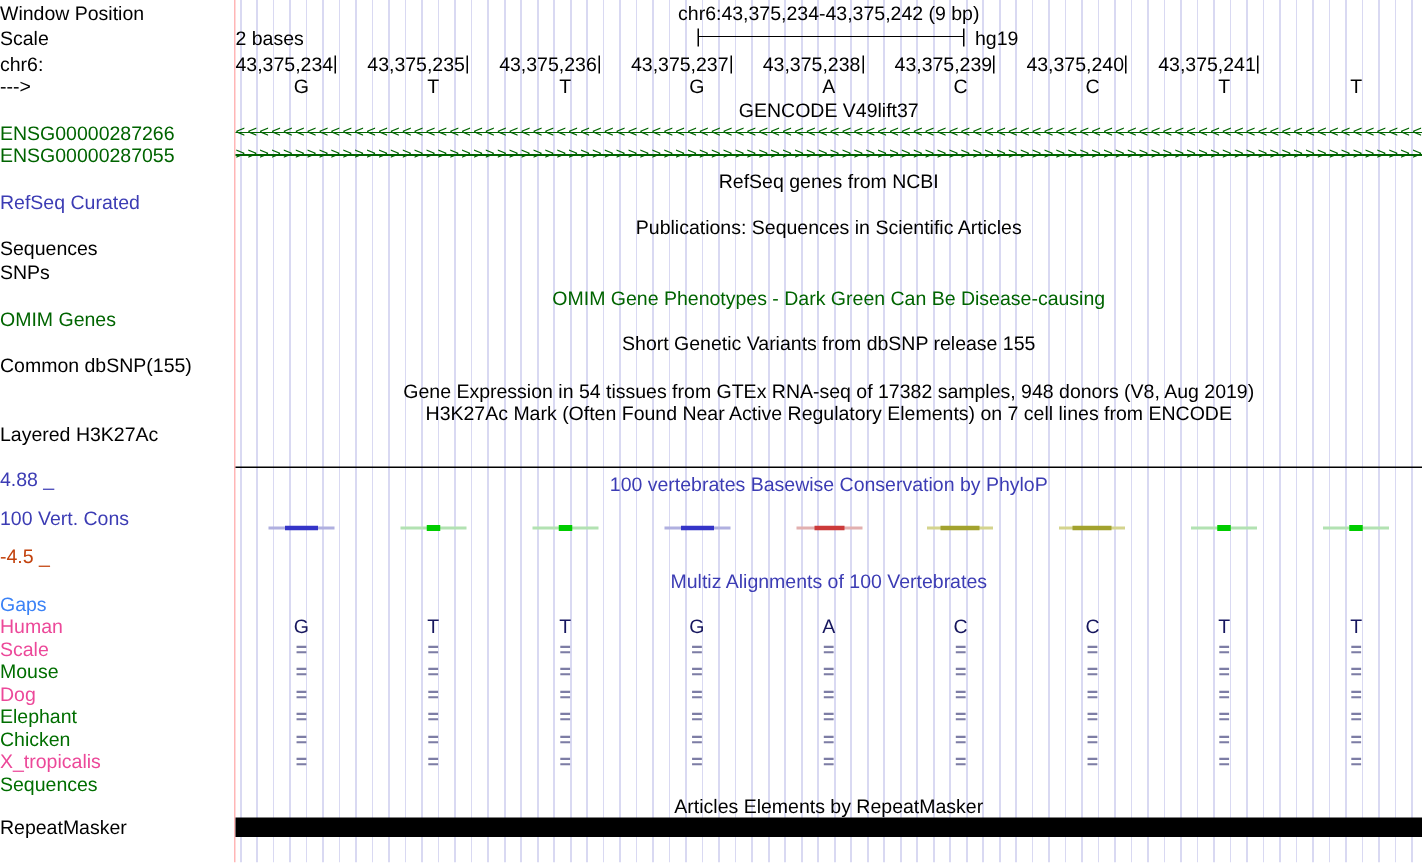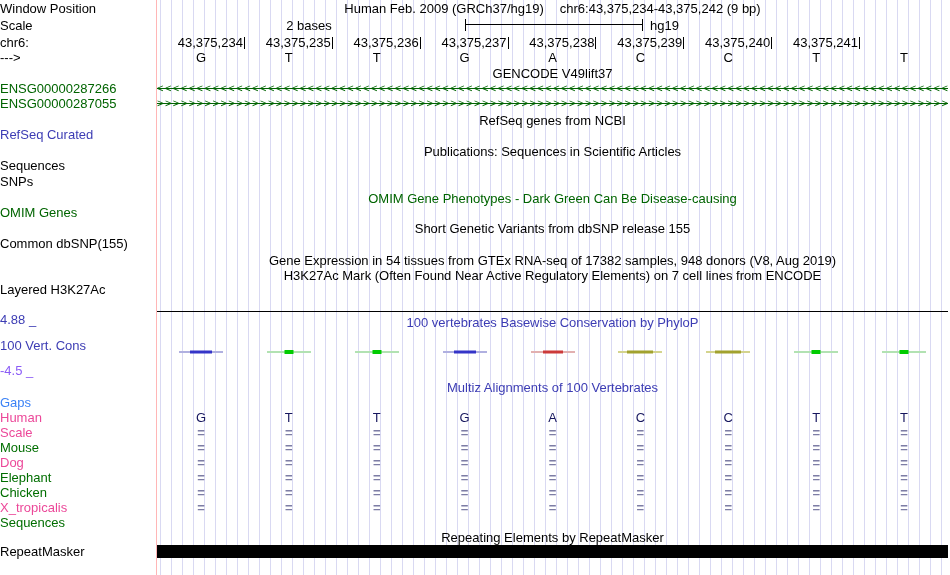--- a/index.html
+++ b/index.html
@@ -11,33 +11,33 @@
   .grid{position:absolute;left:157px;top:0;width:792px;height:575px;
     background:repeating-linear-gradient(to right,
       transparent 0,transparent 3px,#d9d9f2 3px,#d9d9f2 4px,transparent 4px,transparent 11px);}
   .pinkline{position:absolute;left:156px;top:0;width:1px;height:575px;background:#ffb6b6}
   .lbl{position:absolute;left:0;width:152px;text-align:left;height:15px;line-height:15px;white-space:nowrap}
   .ctitle{position:absolute;left:157px;width:791px;text-align:center;height:15px;line-height:15px;white-space:nowrap}
   .cols{position:absolute;left:157px;width:791px;display:flex;height:15px;line-height:15px}
   .cols .cell{flex:1 1 0;text-align:center}
   .green{color:#006400}
   .blue{color:#3c3cb4}
-  .maroon{color:#8b5cf6}
+  .maroon{color:#c2410c}
   .orange{color:#3b82f6}
   .navy{color:#ec4899}
   .sgreen{color:#006e00}
   .headerline{position:absolute;left:157px;top:1px;width:791px;height:15px;line-height:15px;
     display:flex;justify-content:center;gap:16px;white-space:nowrap}
-  .scaletext{position:absolute;left:157px;top:18px;width:304px;height:15px;line-height:15px;text-align:center}
+  .scaletext{position:absolute;left:157px;top:18px;width:304px;height:15px;line-height:15px;text-align:left}
   .scalebar{position:absolute;left:465px;top:19px;width:176px;height:12px;
     border-left:1px solid #000;border-right:1px solid #000;
     background:linear-gradient(to bottom,transparent 0,transparent 5px,#000 5px,#000 6px,transparent 6px)}
   .scalegenome{position:absolute;left:650px;top:18px;height:15px;line-height:15px}
   .numrow{position:absolute;left:157px;top:35px;width:703px;display:flex;height:15px;line-height:15px}
-  .numrow .ncell{flex:1 1 0;display:flex;justify-content:flex-end;align-items:center}
+  .numrow .ncell{flex:1 1 0;display:flex;justify-content:flex-start;align-items:center}
   .numrow .tick{width:1px;height:12px;background:#000;margin-left:1px;flex:0 0 auto}
   .arrowrow{position:absolute;left:157px;width:791px;height:15px;overflow:hidden;white-space:nowrap;
     color:#006400;font-size:11px;line-height:15px;letter-spacing:1.5px;
     background:linear-gradient(to bottom,transparent 0,transparent 7px,#006400 7px,#006400 8px,transparent 8px)}
   .topline{position:absolute;left:157px;top:311px;width:791px;height:1px;background:#000}
   .segrow{position:absolute;left:157px;top:348px;width:791px;display:flex;height:8px}
   .segrow .cell{flex:1 1 0;display:flex;justify-content:center;align-items:center}
   .seg{position:relative;display:block;width:44px;height:2px}
   .seg-blue{background:#b0b0e0}.seg-green{background:#b2e2b2}.seg-red{background:#e2b0b0}.seg-olive{background:#d4d48e}
   .seg::after{content:'';position:absolute;left:50%;top:50%;transform:translate(-50%,-50%)}
@@ -54,21 +54,20 @@
 
 <div class="grid"></div>
 <div class="pinkline"></div>
 
 <div class="lbl" style="top:1px">Window Position</div>
 <div class="lbl" style="top:18px">Scale</div>
 <div class="lbl" style="top:35px">chr6:</div>
 <div class="lbl" style="top:50px">---&gt;</div>
 
 <div class="headerline">
-  <span>Human Feb. 2009 (GRCh37/hg19)</span>
   <span>chr6:43,375,234-43,375,242 (9 bp)</span>
 </div>
 
 <div class="scaletext">2 bases</div>
 <div class="scalebar"></div>
 <div class="scalegenome">hg19</div>
 
 <div class="numrow">
   <span class="ncell">
       <span>43,375,234</span>
@@ -256,15 +255,15 @@
     <span class="cell">=</span>
     <span class="cell">=</span>
     <span class="cell">=</span>
     <span class="cell">=</span>
     <span class="cell">=</span>
     <span class="cell">=</span>
     <span class="cell">=</span>
     <span class="cell">=</span>
   </div>
 
-<div class="ctitle" style="top:530px">Repeating Elements by RepeatMasker</div>
+<div class="ctitle" style="top:530px">Articles Elements by RepeatMasker</div>
 <div class="lbl" style="top:544px">RepeatMasker</div>
 <div class="rmbar"></div>
 
 </body></html>

